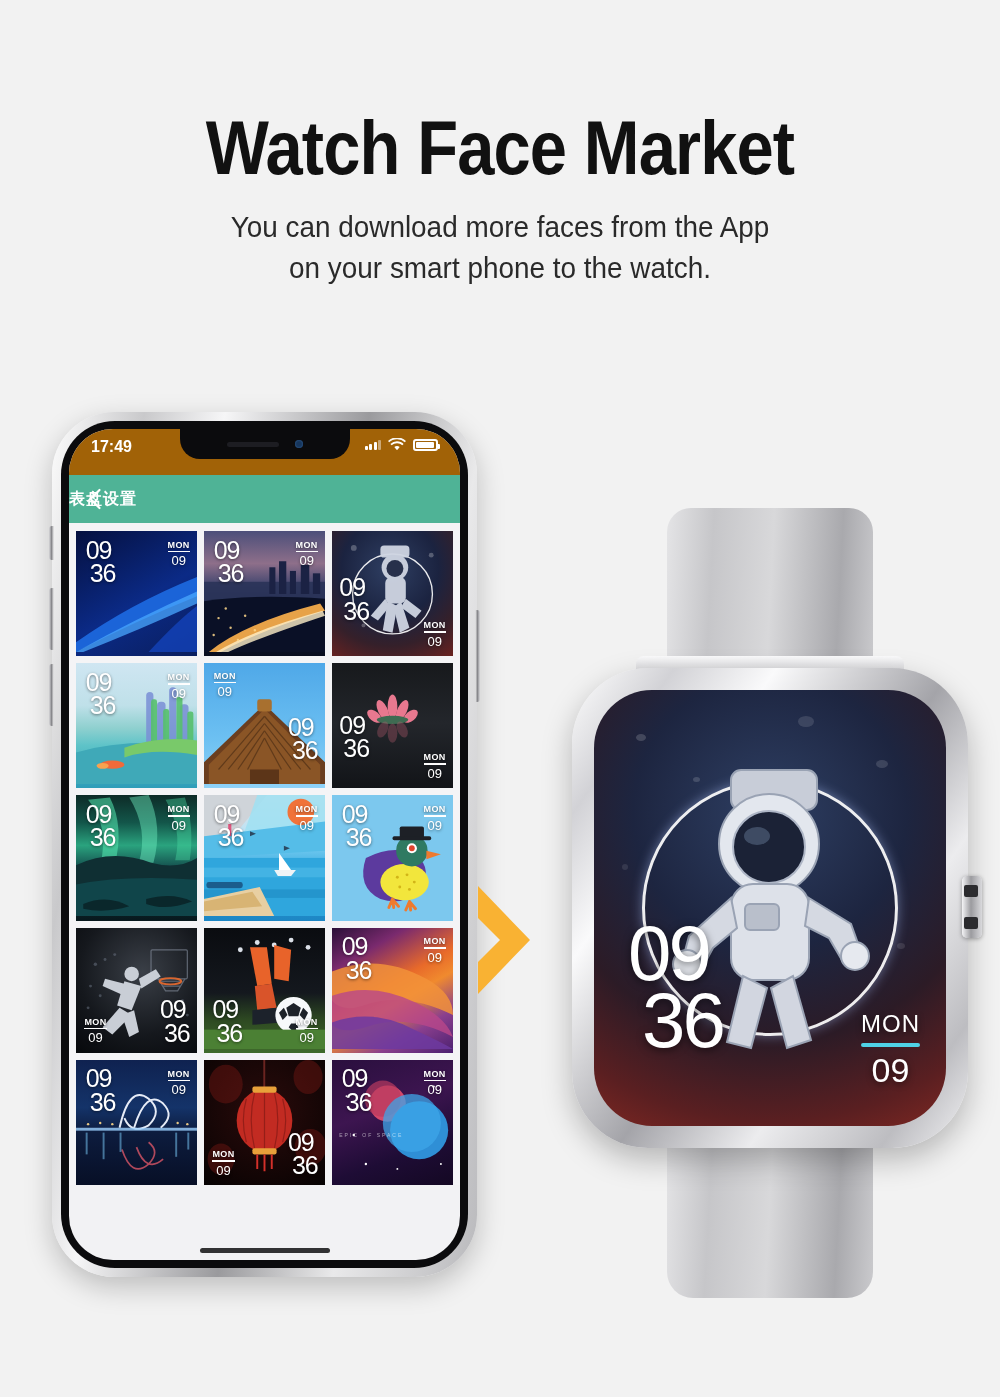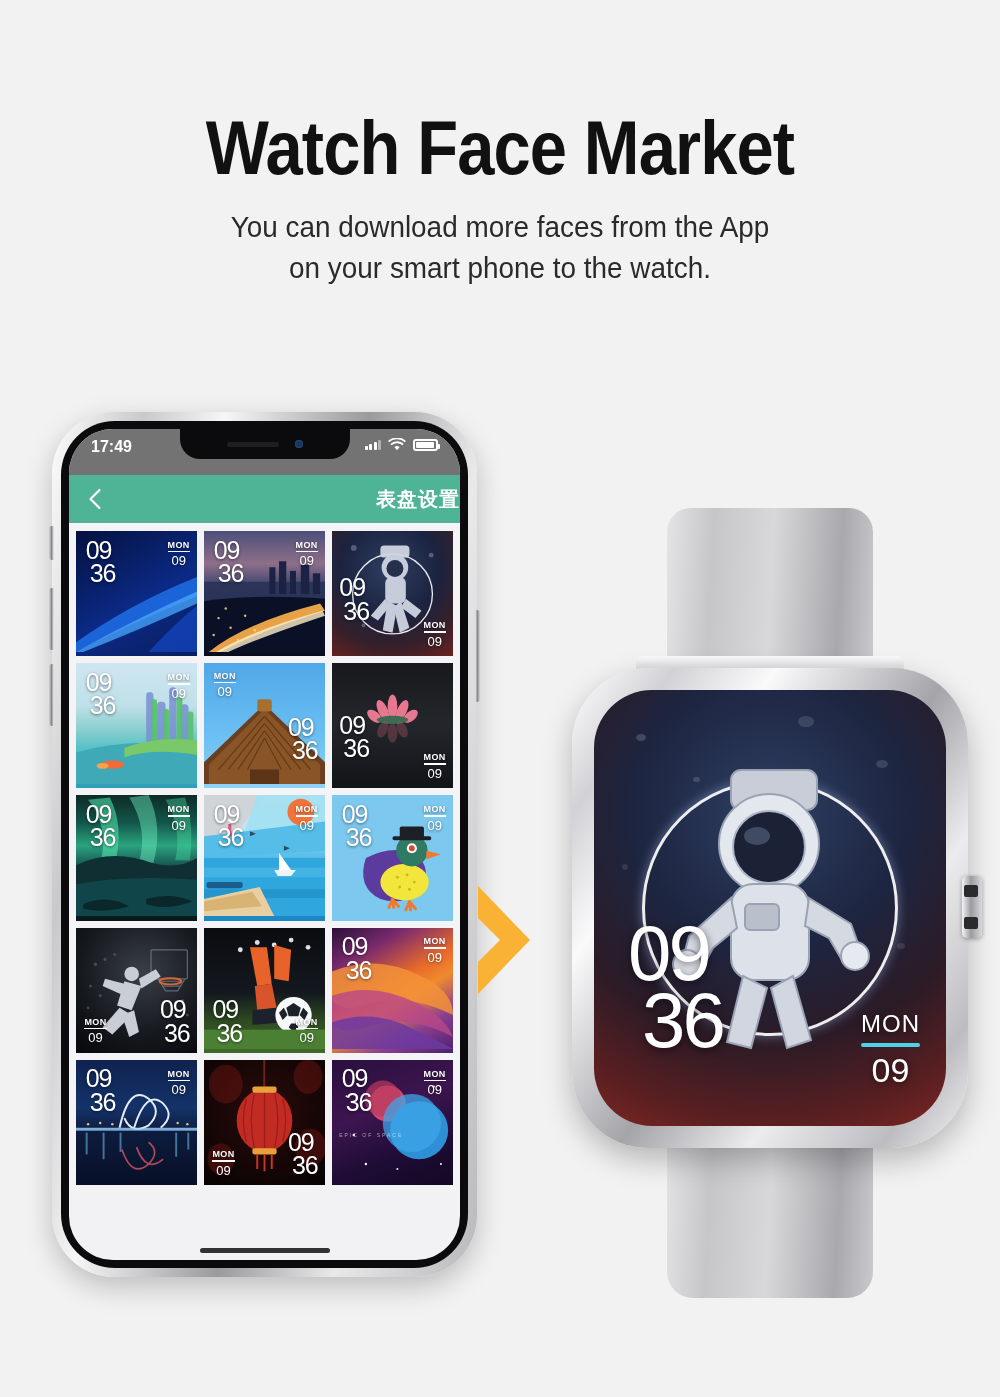--- a/index.html
+++ b/index.html
@@ -41,21 +41,21 @@
   }
   .ph-btn{ position:absolute; left:-3px; background:linear-gradient(90deg,#d9d9dc,#88888c,#efefef); border-radius:3px 0 0 3px; }
   .ph-btn.silent{ top:114px; width:5px; height:34px; }
   .ph-btn.vup{ top:176px; width:5px; height:62px; }
   .ph-btn.vdn{ top:252px; width:5px; height:62px; }
   .ph-btn.power{ right:-3px; left:auto; top:198px; width:5px; height:92px;
     background:linear-gradient(270deg,#d9d9dc,#88888c,#efefef); border-radius:0 3px 3px 0; }
 
   
   .sb{
-    position:relative; height:46px; background:#737373; color:#fff;
+    position:relative; height:46px; background:#a16207; color:#fff;
     display:flex; align-items:flex-start; justify-content:space-between;
     padding:9px 22px 0 22px; font-size:16px; font-weight:700;
   }
   .notch{
     position:absolute; left:50%; top:0; transform:translateX(-50%);
     width:170px; height:30px; background:#0b0b0d; border-radius:0 0 20px 20px; z-index:5;
     display:flex; align-items:center; justify-content:center; gap:16px;
   }
   .speaker{ width:52px; height:5px; border-radius:3px; background:#1d1d22; }
   .cam{ width:8px; height:8px; border-radius:50%; background:#17365c; box-shadow:inset 0 0 2px #3a6ea8; }
@@ -68,21 +68,21 @@
   .batt{ width:25px; height:12px; border:2px solid #fff; border-radius:3px; position:relative; }
   .batt::after{ content:""; position:absolute; right:-4px; top:3px; width:2px; height:5px; background:#fff; border-radius:0 1px 1px 0;}
   .batt i{ position:absolute; left:1px; top:1px; bottom:1px; width:86%; background:#fff; border-radius:1px; display:block;}
 
   
   .navbar{
     height:48px; background:#4fb396; color:#fff;
     display:flex; align-items:center; position:relative;
   }
   .nav-back{ position:absolute; left:14px; top:50%; transform:translateY(-50%); width:26px; height:26px; cursor:pointer; }
-  .nav-title{ width:100%; text-align:right; font-size:20px; font-weight:600; letter-spacing:1px; }
+  .nav-title{ width:100%; text-align:left; font-size:16px; font-weight:600; letter-spacing:1px; }
 
   
   .tabs{ height:46px; background:#f4f4f6; display:flex; }
   .tab{ flex:1; display:flex; align-items:center; justify-content:center;
         font-size:17px; color:#9b9ba0; position:relative; cursor:pointer; }
   .tab.active{ color:#4fb396; }
   .tab.active::after{ content:""; position:absolute; left:18%; right:18%; bottom:0; height:2.5px; background:#4fb396; border-radius:2px; }
 
   
   .grid{

